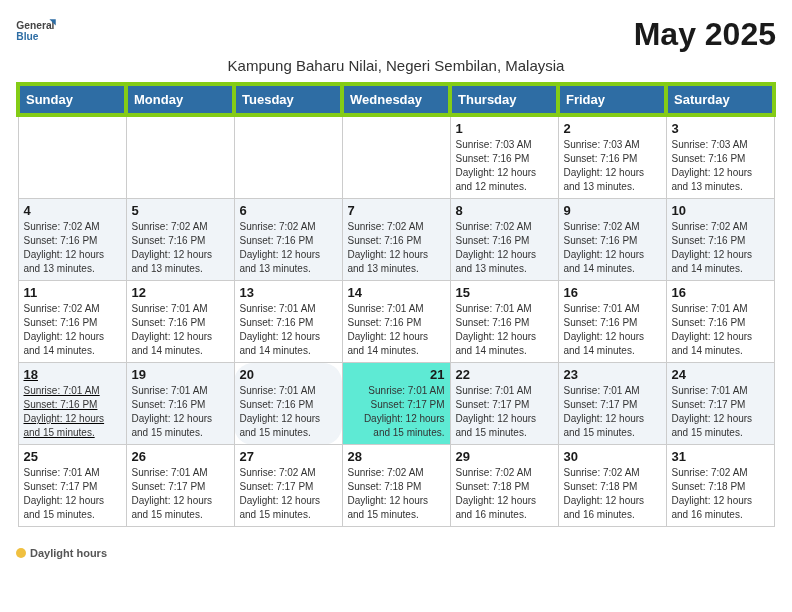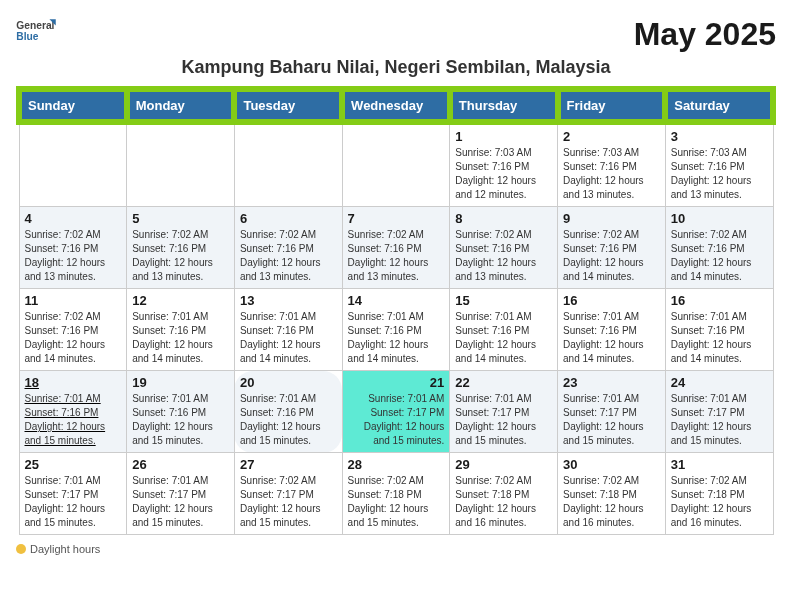--- a/index.html
+++ b/index.html
@@ -17,38 +17,38 @@
       margin-bottom: 4px;
     }
     .month-title {
       font-size: 32px;
       font-weight: bold;
       color: #1a1a1a;
       text-align: right;
     }
     .subtitle {
       text-align: center;
-      font-size: 18px;
+      font-size: 15px;
       color: #333;
       margin-bottom: 8px;
-      font-weight: bold;
+      font-weight: normal;
     }
     .calendar {
       width: 100%;
       border-collapse: collapse;
       font-size: 11px;
     }
     .calendar th {
       background-color: #2e6da4;
       color: white;
       text-align: left;
       padding: 6px 6px;
       font-size: 13px;
       font-weight: bold;
-      border: 6px solid #84cc16;
+      border: 4px solid #84cc16;
     }
     .calendar td {
       border: 1px solid #ccc;
       vertical-align: top;
       padding: 4px 5px;
       width: 14.28%;
       height: 80px;
       background: #fff;
     }
     .calendar tr:nth-child(even) td {
@@ -61,26 +61,27 @@
       display: block;
       margin-bottom: 2px;
     }
     .day-info {
       font-size: 10px;
       color: #333;
       line-height: 1.4;
     }
     .empty { background: #fff !important; }
     .footer {
-      margin-top: 8px;
+      margin-top: 20px;
       font-size: 11px;
       color: #555;
       display: flex;
       align-items: center;
       gap: 4px;
+      font-weight: bold;
     }
     .footer-dot {
       width: 10px;
       height: 10px;
       background: #f0c040;
       border-radius: 50%;
       display: inline-block;
     }
     .logo-wrapper {
       display: flex;

